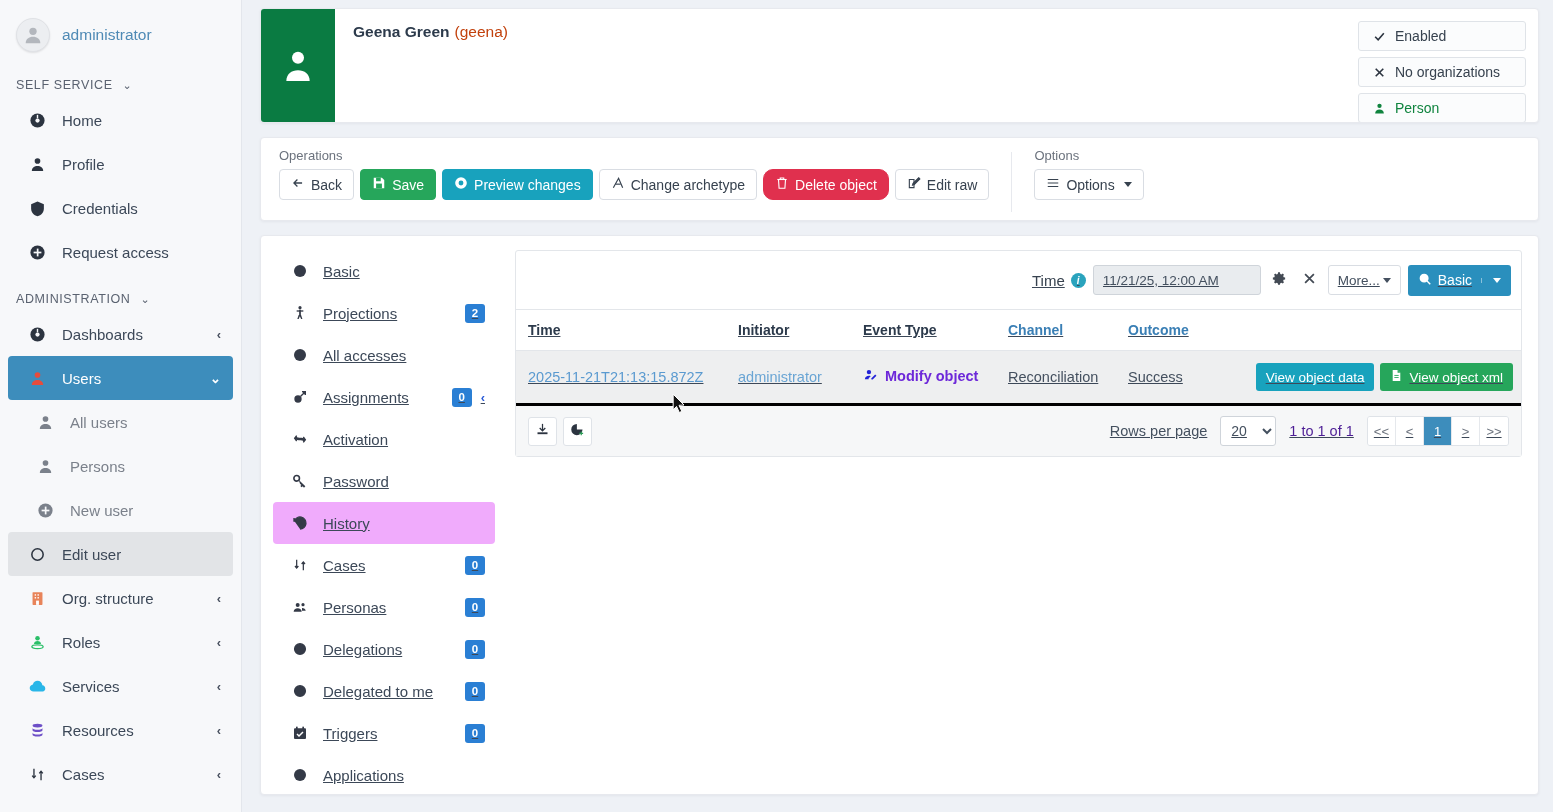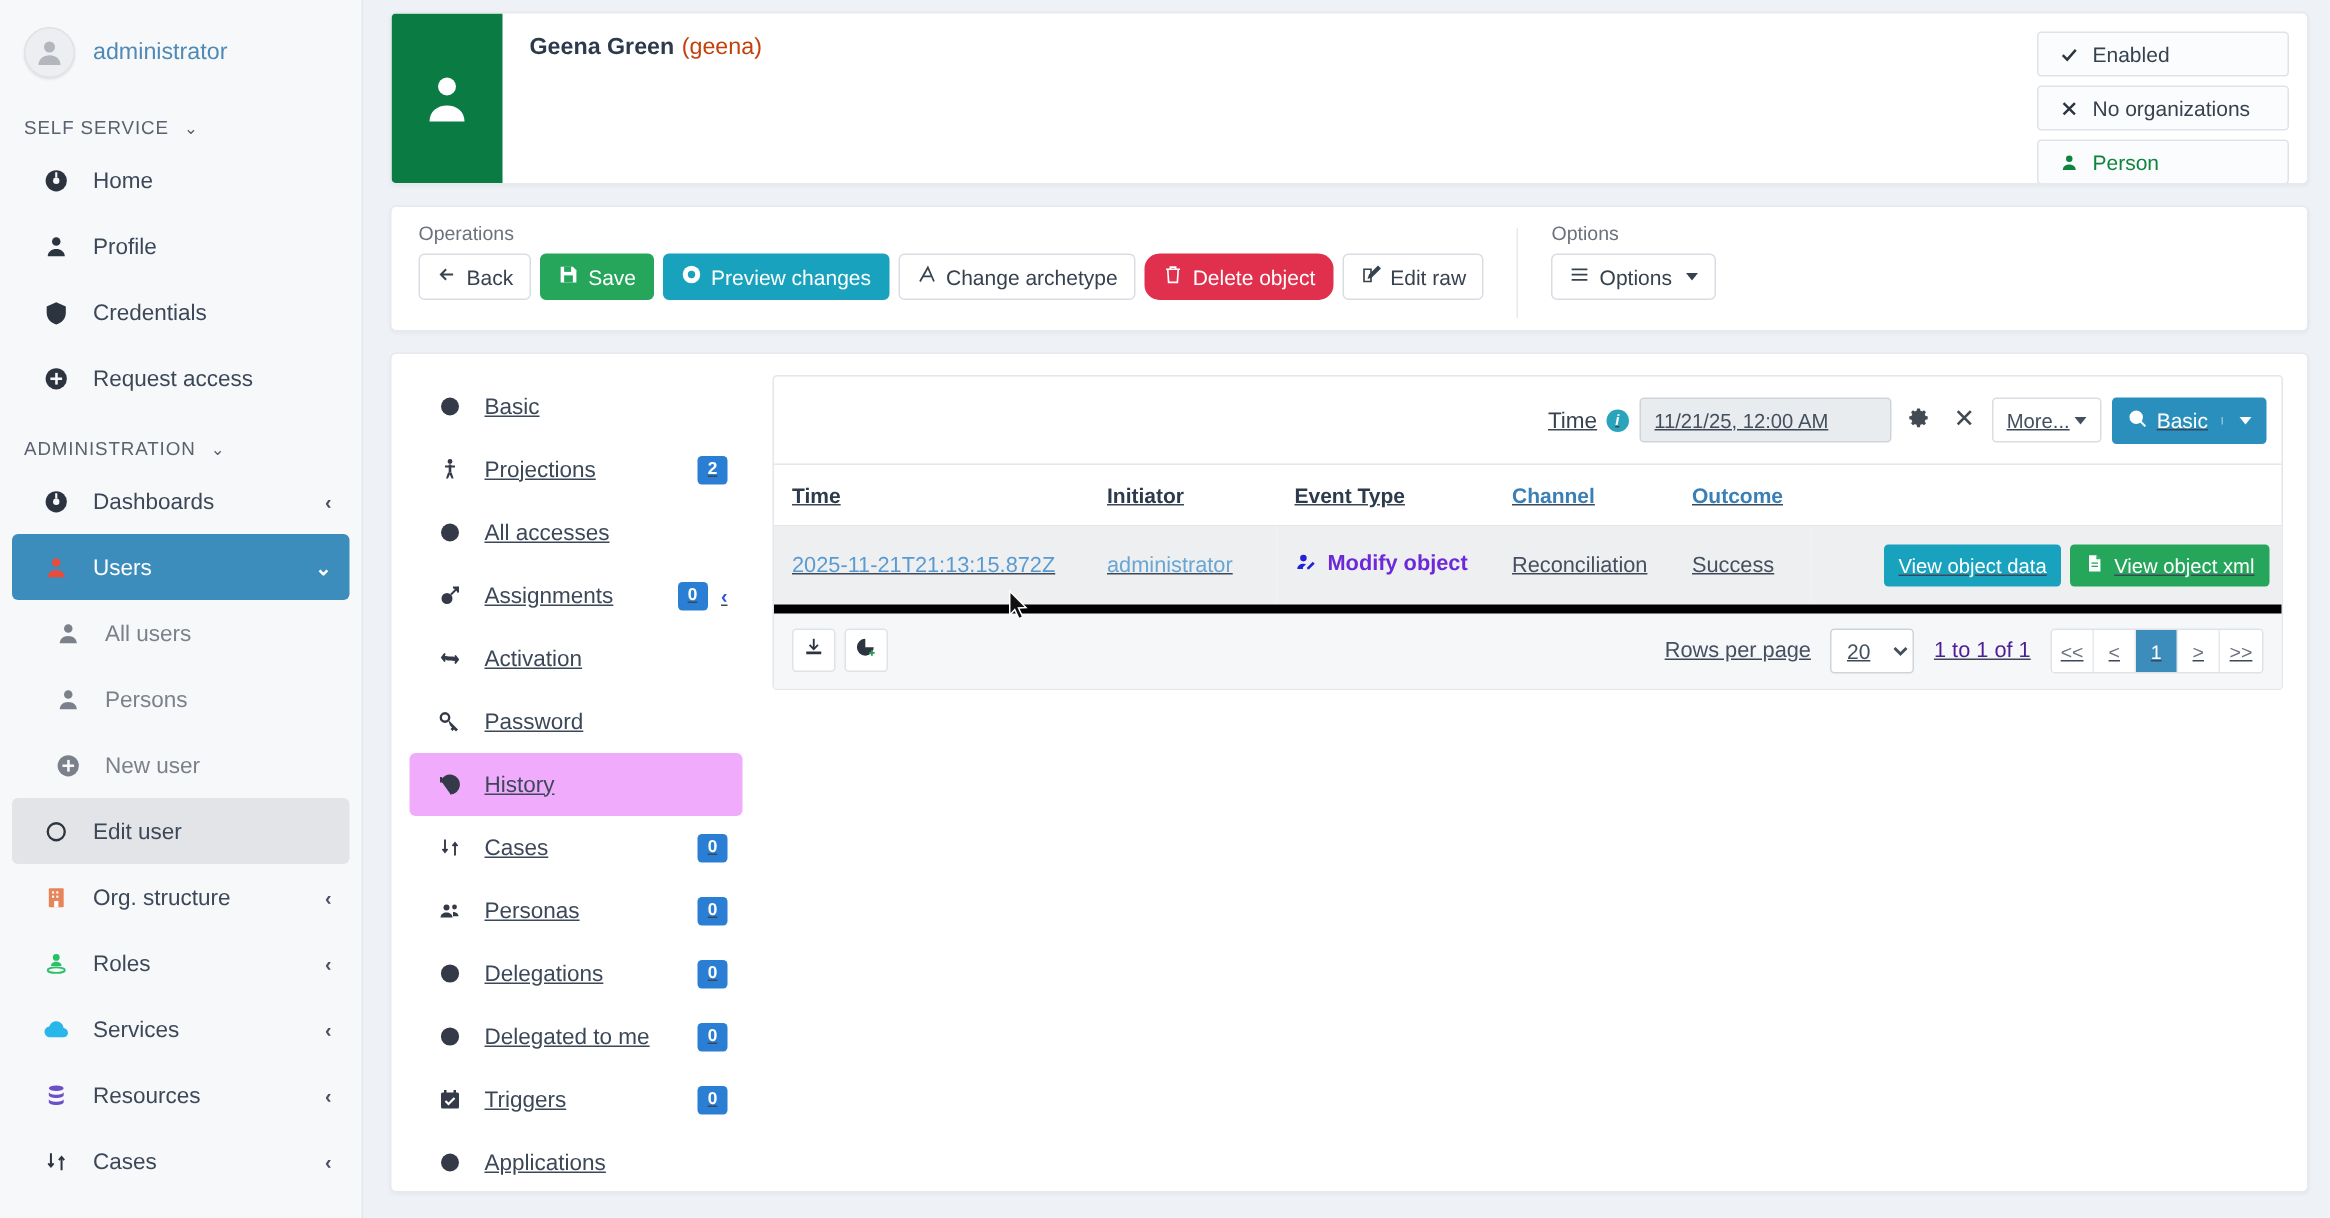--- a/index.html
+++ b/index.html
@@ -173,21 +173,21 @@
   td.init-cell a { color: #6aa5d4; text-decoration: none; cursor: pointer; }
   .evt { display: inline-flex; align-items: flex-start; gap: 7px; color: #6d28d9; font-weight: bold; }
   .evt svg { width: 15px; height: 15px; fill: #2222d8; }
   .row-actions { display: flex; gap: 6px; justify-content: flex-end; }
   .btn-sm { height: 28px; border-radius: 3px; display: inline-flex; align-items: center; gap: 6px;
             padding: 0 10px; font-size: 13.5px; color: #fff; cursor: pointer; border: none; white-space: nowrap; }
   .btn-sm.teal { background: #18a2bd; }
   .btn-sm.green { background: #26a65b; }
   .btn-sm svg { width: 13px; height: 13px; fill: #fff; }
 
-  .tbl-footer { display: flex; align-items: flex-start; padding: 10px 12px; background: #f6f7f8; border-top: 6px solid #000000; }
+  .tbl-footer { display: flex; align-items: flex-end; padding: 10px 12px; background: #f6f7f8; border-top: 3px solid #000000; }
   .foot-icons { display: flex; gap: 6px; }
   .foot-icon-btn { width: 29px; height: 29px; border: 1px solid #dfe3e8; border-radius: 3px; background: #fff;
                    display: flex; align-items: center; justify-content: center; cursor: pointer; }
   .foot-icon-btn svg { width: 15px; height: 15px; }
   .foot-right { margin-left: auto; display: flex; align-items: center; gap: 13px; }
   .rpp-label { font-size: 14.5px; color: #44505f; }
   select.rpp { height: 30px; width: 56px; border: 1px solid #cfd4da; border-radius: 3px;
                background: #fff; font-size: 14px; color: #44505f; padding-left: 6px;
                font-family: "Liberation Sans", sans-serif; }
   .range { font-size: 14.5px; color: #4c1d95; }

